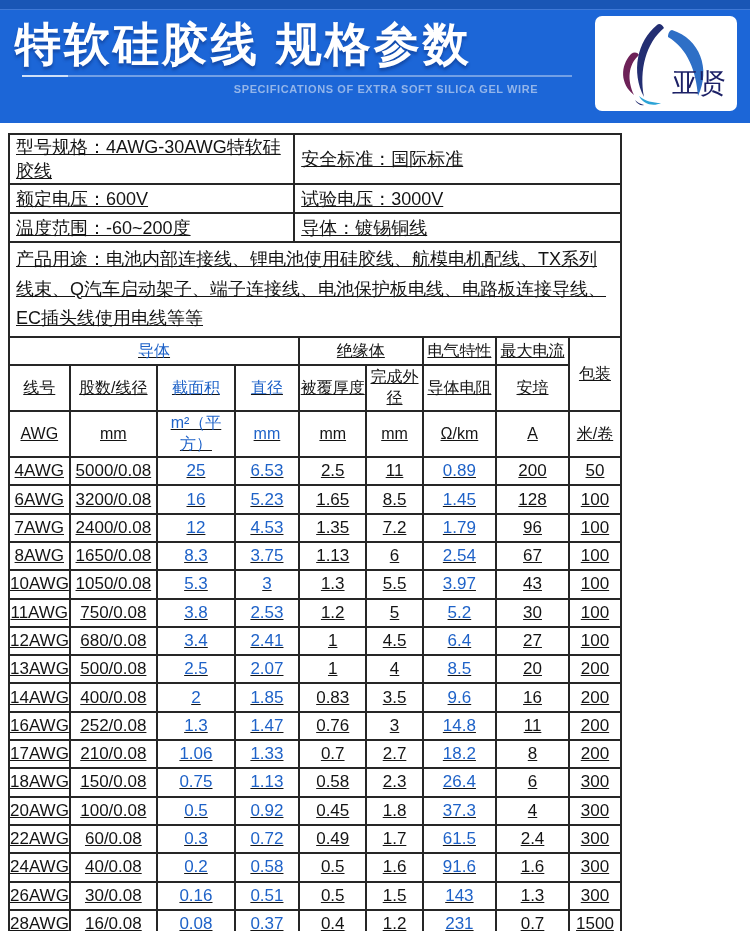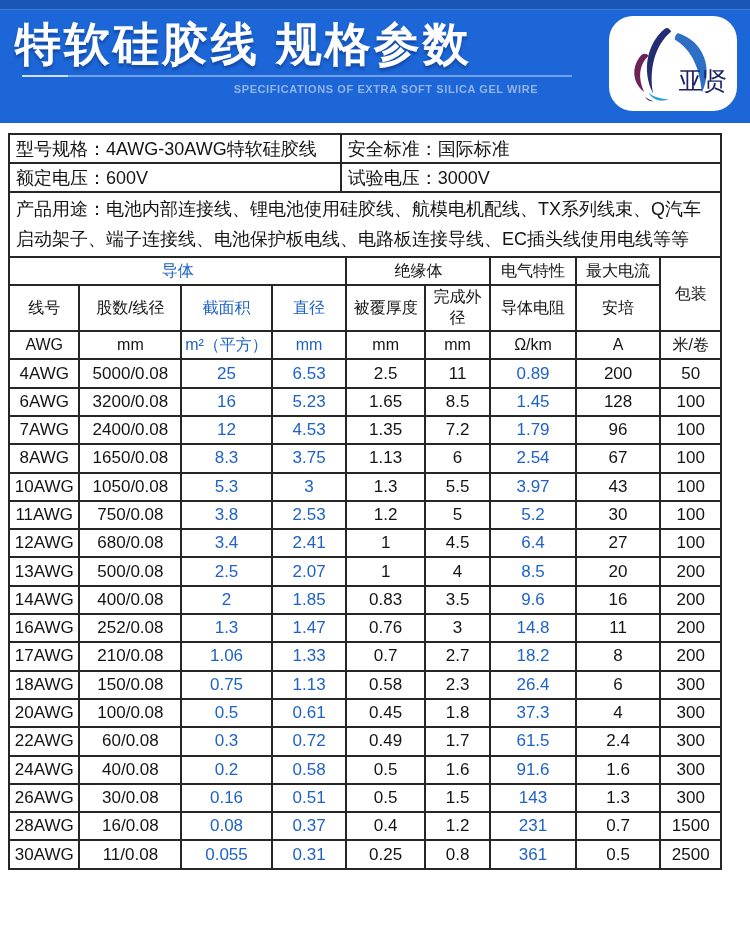--- a/index.html
+++ b/index.html
@@ -19,26 +19,26 @@
   }
   .banner-divider{
     margin:7px 0 0 22px;width:550px;height:2px;
     background:linear-gradient(to right,#cfe0f8 0 46px,rgba(255,255,255,.38) 46px);
   }
   .banner-subtitle{
     margin:6px 0 0 22px;font-size:11px;font-weight:bold;color:#93b5ea;
     letter-spacing:.6px;white-space:nowrap;text-align:center;
   }
   .logo-box{
-    position:absolute;top:16px;right:13px;width:128px;height:95px;
-    background:#ffffff;border-radius:24px;overflow:hidden;
+    position:absolute;top:16px;right:13px;width:142px;height:95px;
+    background:#ffffff;border-radius:7px;overflow:hidden;
   }
   .logo-box svg{display:block;width:100%;height:100%;}
   
-  table{border-collapse:collapse;table-layout:fixed;width:714px;margin:0 8px;}
+  table{border-collapse:collapse;table-layout:fixed;width:614px;margin:0 8px;text-decoration:underline;}
   td,th{border:2px solid #262626;font-weight:normal;overflow:hidden;}
   .spec-table{margin-top:10px;}
   .spec-table td{height:27px;font-size:18px;padding:0 0 0 6px;text-align:left;}
   .usage-cell{height:58px !important;line-height:1.65;padding:2px 8px 2px 6px !important;}
   .wire-table{margin-top:-2px;}
   .wire-table td,.wire-table th{text-align:center;font-size:17px;height:24px;padding:1px 0;}
   .wire-table thead th{font-size:16px;}
   .blue{color:#1e62c8;}
   .small{font-size:13px;}
   .wire-table tbody td{height:24.3px;}
@@ -71,20 +71,24 @@
   <tbody>
     <tr>
       <td>型号规格：4AWG-30AWG特软硅胶线</td>
       <td>安全标准：国际标准</td>
     </tr>
     <tr>
       <td>额定电压：600V</td>
       <td>试验电压：3000V</td>
     </tr>
     <tr>
+      <td>温度范围：-60~200度</td>
+      <td>导体：镀锡铜线</td>
+    </tr>
+    <tr>
       <td class="usage-cell" colspan="2">产品用途：电池内部连接线、锂电池使用硅胶线、航模电机配线、TX系列线束、Q汽车启动架子、端子连接线、电池保护板电线、电路板连接导线、EC插头线使用电线等等</td>
     </tr>
   </tbody>
 </table>
 
 <table class="wire-table">
   <colgroup>
     <col style="width:9.9%">
       <col style="width:14.3%">
       <col style="width:12.7%">
@@ -255,21 +259,21 @@
         <td>0.58</td>
         <td>2.3</td>
         <td class="blue">26.4</td>
         <td>6</td>
         <td>300</td>
       </tr>
       <tr>
         <td>20AWG</td>
         <td>100/0.08</td>
         <td class="blue">0.5</td>
-        <td class="blue">0.61</td>
+        <td class="blue">0.92</td>
         <td>0.45</td>
         <td>1.8</td>
         <td class="blue">37.3</td>
         <td>4</td>
         <td>300</td>
       </tr>
       <tr>
         <td>22AWG</td>
         <td>60/0.08</td>
         <td class="blue">0.3</td>

